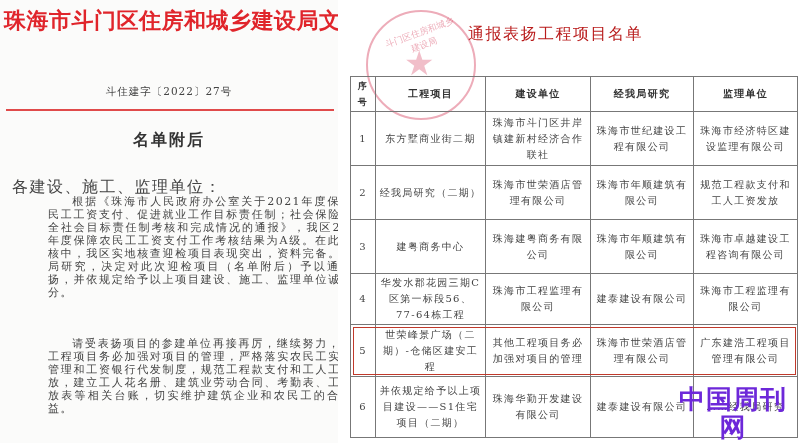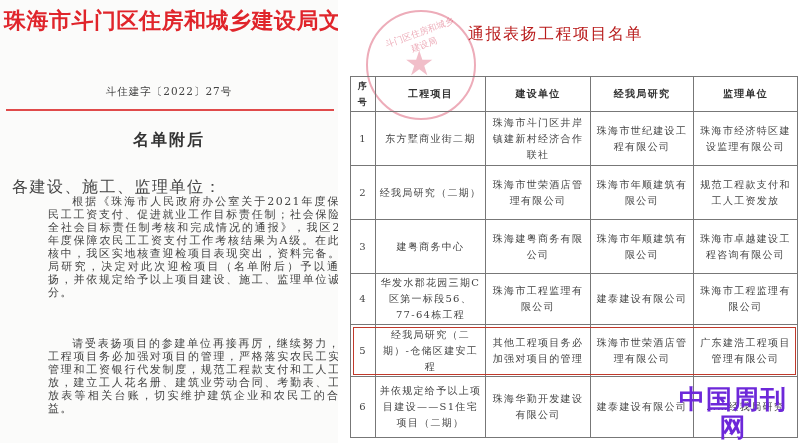--- a/index.html
+++ b/index.html
@@ -162,21 +162,21 @@
       </tr>
       <tr class="r4">
         <td>4</td>
         <td>华发水郡花园三期C区第一标段56、77-64栋工程</td>
         <td>珠海市工程监理有限公司</td>
         <td>建泰建设有限公司</td>
         <td>珠海市工程监理有限公司</td>
       </tr>
       <tr class="r5 highlighted">
         <td>5</td>
-        <td>经我局研究（二期）-仓储区建安工程</td>
+        <td>世荣峰景广场（二期）-仓储区建安工程</td>
         <td>其他工程项目务必加强对项目的管理</td>
         <td>珠海市世荣酒店管理有限公司</td>
         <td>广东建浩工程项目管理有限公司</td>
       </tr>
       <tr class="r6">
         <td>6</td>
         <td>并依规定给予以上项目建设——S1住宅项目（二期）</td>
         <td>珠海华勤开发建设有限公司</td>
         <td>建泰建设有限公司</td>
         <td>……经我局研究</td>

